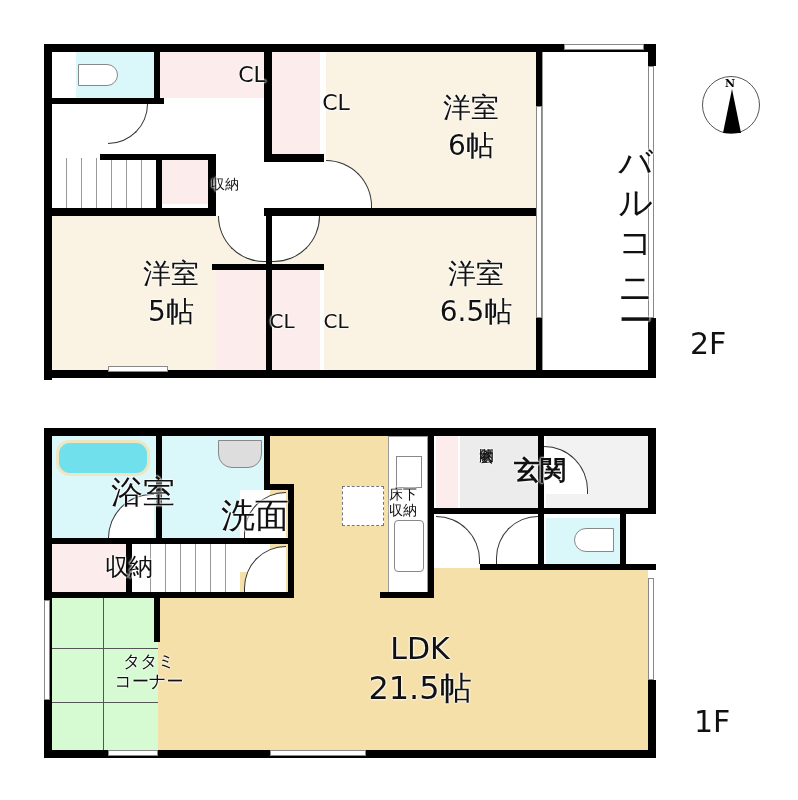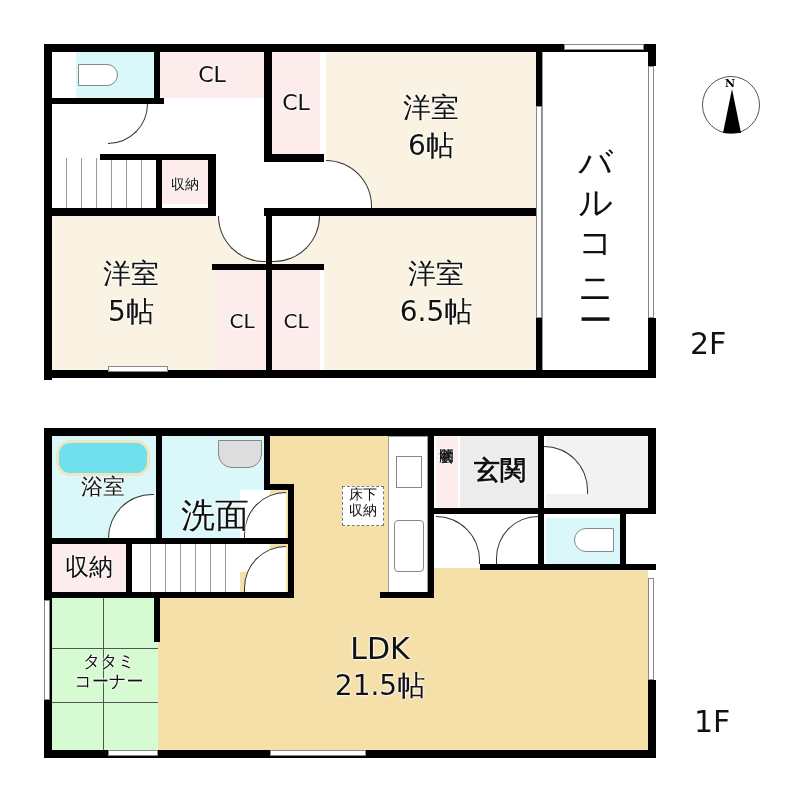--- a/index.html
+++ b/index.html
@@ -1,21 +1,21 @@
 <!DOCTYPE html>
 <html><head>
 <meta charset="utf-8">
 <style>
   html,body{margin:0;padding:0;background:#fff;}
   body{width:798px;height:800px;position:relative;overflow:hidden;font-family:"DejaVu Sans","Liberation Sans",sans-serif;}
   .abs{position:absolute;box-sizing:border-box;}
   .wall{position:absolute;background:#000;}
   .room{position:absolute;box-sizing:border-box;}
   .lbl{position:absolute;color:#111;text-align:center;line-height:1.15;white-space:pre;
-       text-shadow:0 0 2px #fff,0 0 2px #fff,0 0 3px #fff;}
+       text-shadow:0 0 2px #fff,0 0 2px #fff,0 0 3px #fff;margin-left:40px;}
   .win{position:absolute;background:#fff;border:1px solid #888;box-sizing:border-box;}
   .floor-label{position:absolute;font-size:30px;color:#111;}
   .vtext{writing-mode:vertical-rl;}
 </style>
 </head>
 <body>
 
 <div>
 
   <div class="room" style="left:48px;top:48px;width:492px;height:326px;background:#fff;"></div>
@@ -145,26 +145,26 @@
   <div class="win" style="left:44px;top:600px;width:6px;height:100px;"></div>
   <div class="win" style="left:648px;top:578px;width:6px;height:102px;"></div>
 
   <div class="abs" style="left:108px;top:494px;width:46px;height:44px;border:1px solid #333;border-right:none;border-bottom:none;border-radius:46px 0 0 0;background:#fff;"></div>
   <div class="abs" style="left:244px;top:492px;width:42px;height:46px;border:1px solid #333;border-right:none;border-bottom:none;border-radius:46px 0 0 0;background:#fff;"></div>
   <div class="abs" style="left:244px;top:546px;width:42px;height:46px;border:1px solid #333;border-right:none;border-bottom:none;border-radius:46px 0 0 0;background:#fff;"></div>
   <div class="abs" style="left:544px;top:446px;width:44px;height:48px;border:1px solid #333;border-left:none;border-bottom:none;border-radius:0 48px 0 0;background:#fff;"></div>
   <div class="abs" style="left:436px;top:516px;width:44px;height:48px;border:1px solid #333;border-left:none;border-bottom:none;border-radius:0 48px 0 0;background:#fff;"></div>
   <div class="abs" style="left:496px;top:516px;width:42px;height:48px;border:1px solid #333;border-right:none;border-bottom:none;border-radius:48px 0 0 0;background:#fff;"></div>
 
-  <div class="lbl" style="left:58px;top:474px;width:90px;font-size:22px;">浴室</div>
+  <div class="lbl" style="left:58px;top:474px;width:90px;font-size:32px;">浴室</div>
   <div class="lbl" style="left:170px;top:496px;width:90px;font-size:34px;">洗面</div>
   <div class="lbl" style="left:52px;top:554px;width:74px;font-size:24px;">収納</div>
   <div class="lbl" style="left:342px;top:486px;width:42px;font-size:14px;">床下
 収納</div>
   <div class="lbl vtext" style="left:438px;top:438px;font-size:14px;line-height:18px;">玄関収納</div>
   <div class="lbl" style="left:462px;top:456px;width:76px;font-size:26px;font-weight:bold;">玄関</div>
   <div class="lbl" style="left:52px;top:652px;width:114px;font-size:17px;">タタミ
 コーナー</div>
   <div class="lbl" style="left:300px;top:632px;width:160px;font-size:30px;">LDK</div>
-  <div class="lbl" style="left:300px;top:670px;width:160px;font-size:28px;">21.5帖</div>
+  <div class="lbl" style="left:300px;top:670px;width:160px;font-size:32px;">21.5帖</div>
 
   <div class="floor-label" style="left:694px;top:704px;">1F</div>
 </div>
 
 </body></html>

